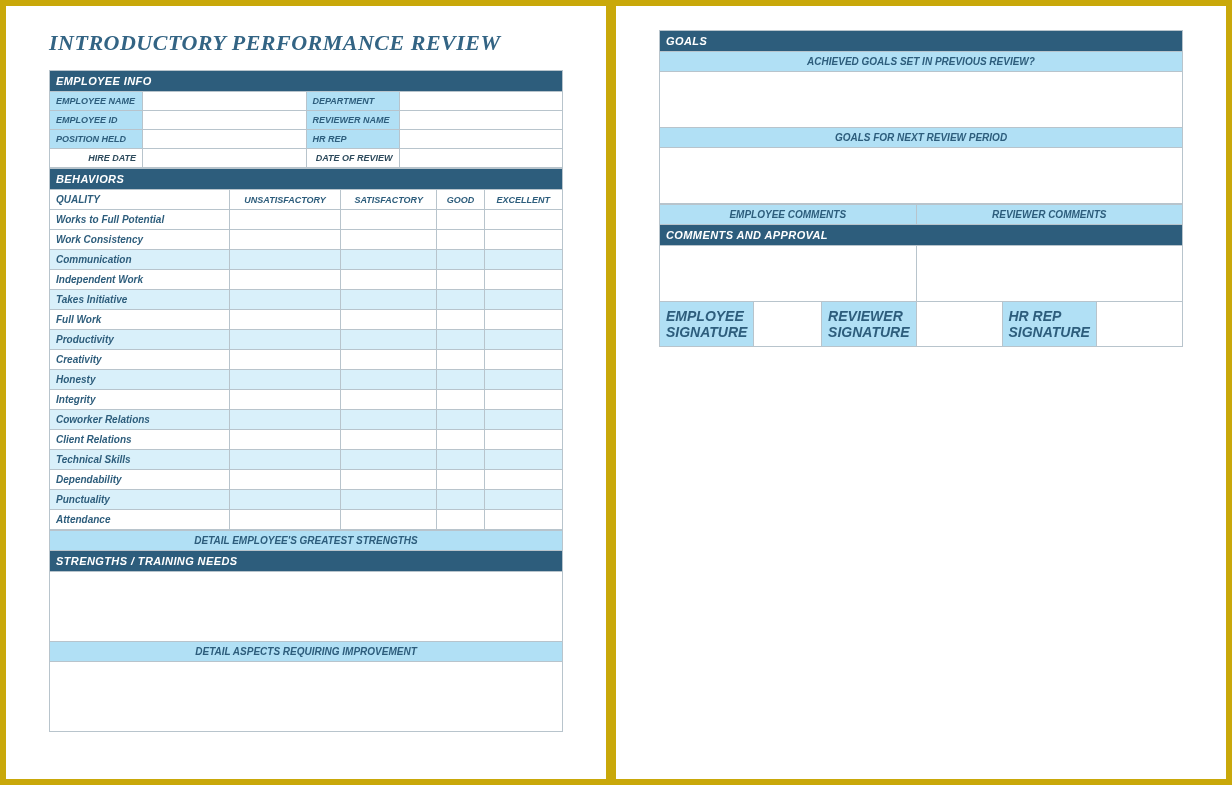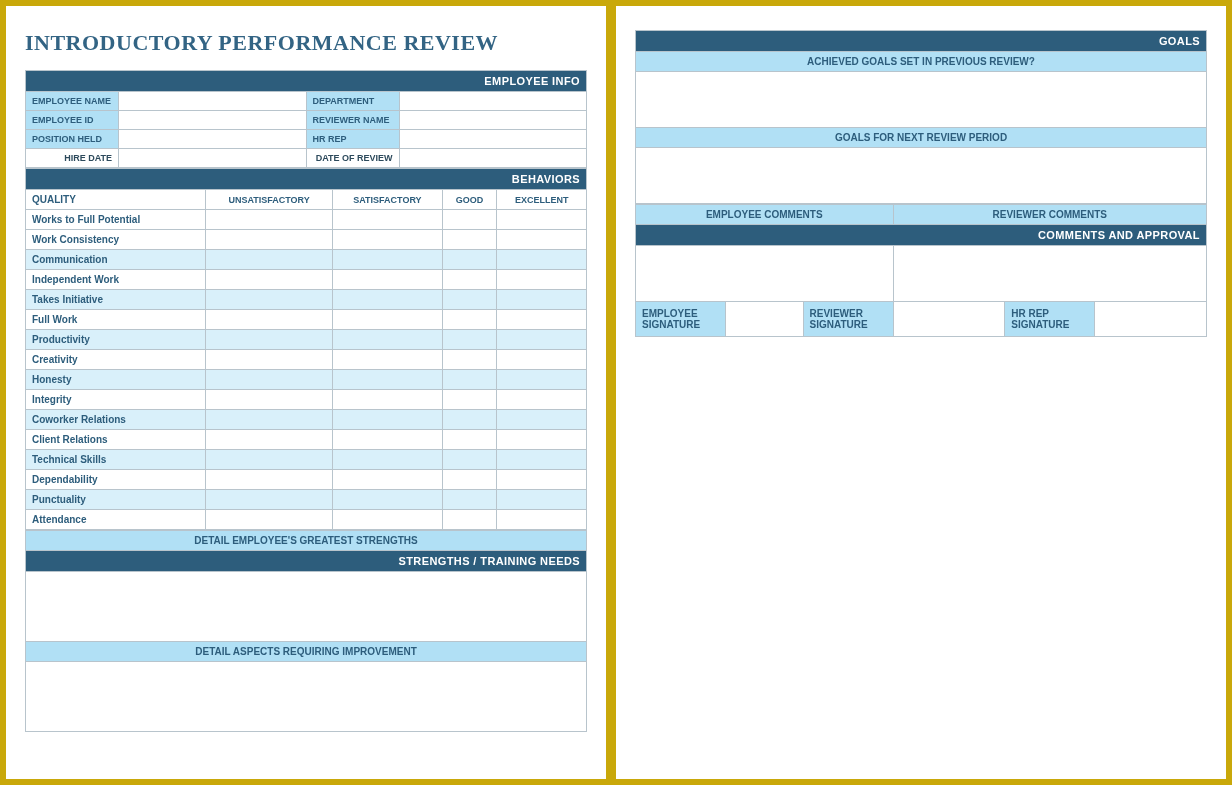--- a/index.html
+++ b/index.html
@@ -12,22 +12,23 @@
     overflow: hidden;
   }
   .pages {
     display: flex;
     gap: 10px;
     height: 773px;
   }
   .page {
     background: #fff;
     flex: 1;
-    padding: 24px 19px;
+    padding: 24px 43px;
     overflow: hidden;
+    font-style: italic;
   }
   .page-left { flex: 0 0 600px; }
   .page-right { flex: 1; }
   h1.title {
     color: #336484;
     font-family: Georgia, serif;
     font-weight: bold;
     font-size: 22px;
     margin-bottom: 14px;
     letter-spacing: 0.5px;
@@ -40,21 +41,21 @@
   }
   td, th {
     border: 1px solid #b8c4cc;
     padding: 4px 6px;
     height: 18px;
     vertical-align: middle;
   }
   .hdr-dark {
     background: #2d5d7c;
     color: #fff;
-    text-align: right;
+    text-align: left;
     font-weight: bold;
     font-size: 11px;
     letter-spacing: 0.4px;
   }
   .hdr-light {
     background: #b1e0f5;
     color: #2d5d7c;
     text-align: center;
     font-weight: bold;
     font-size: 10px;
@@ -88,21 +89,21 @@
   .big-cell {
     height: 70px;
     background: #fff;
     vertical-align: top;
   }
   .big-cell-short { height: 56px; }
   .sig-lbl {
     background: #b1e0f5;
     color: #2d5d7c;
     font-weight: bold;
-    font-size: 10px;
+    font-size: 14px;
     width: 90px;
     padding: 6px;
     margin-left: 44px;
   }
   .placeholder-text {
     color: #e8e8e8;
     font-size: 10px;
     margin-top: 18px;
     font-family: Arial, sans-serif;
   }

